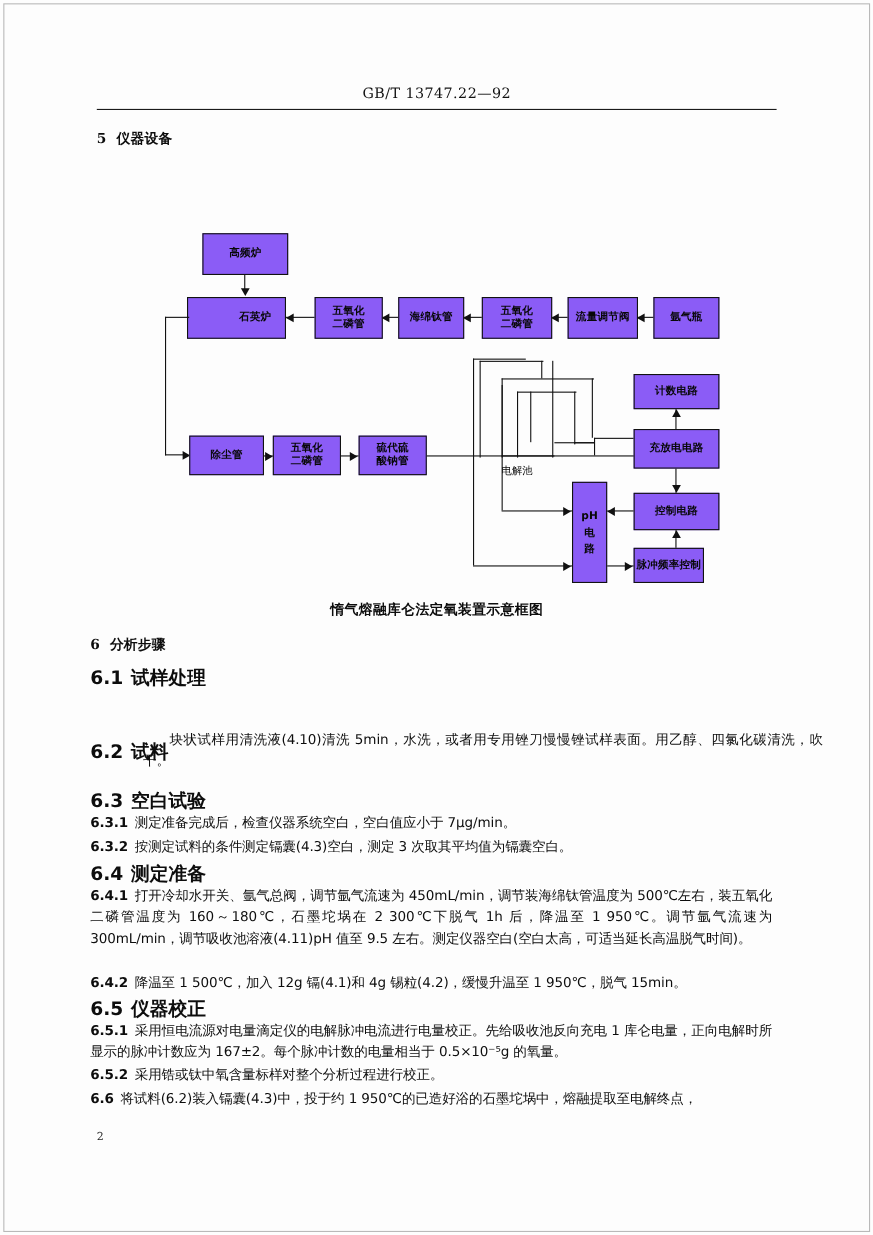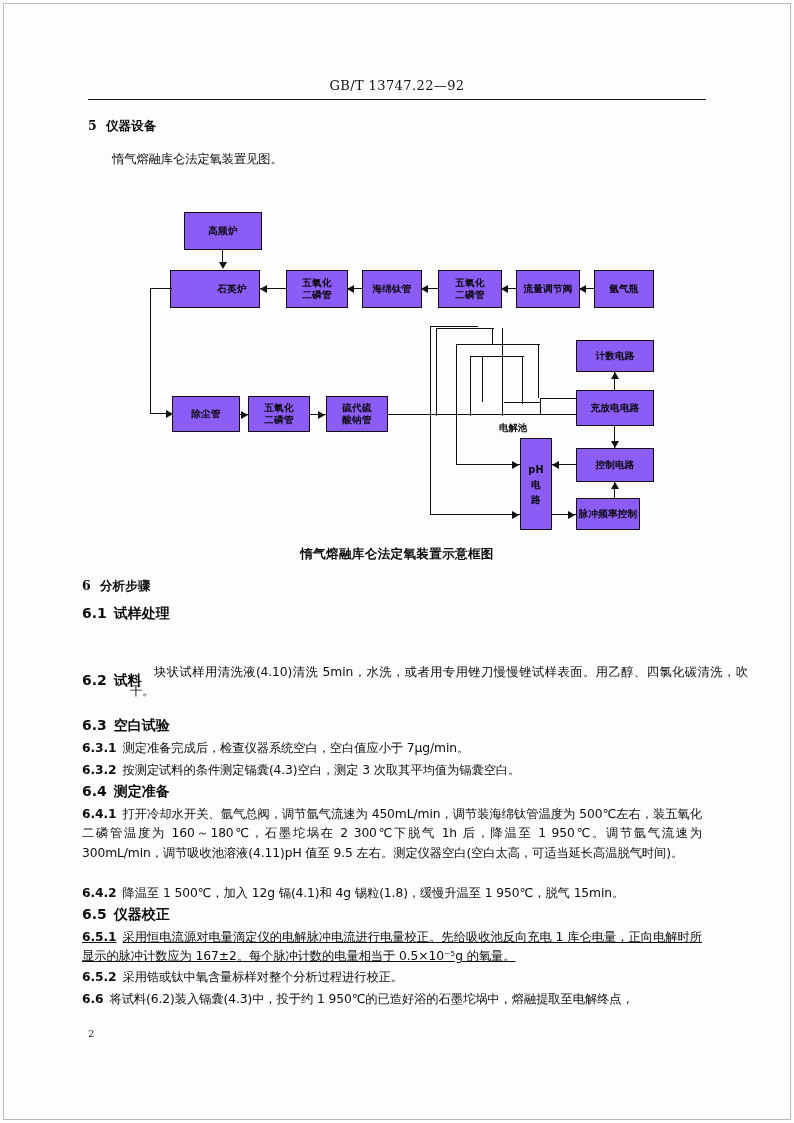--- a/index.html
+++ b/index.html
@@ -48,21 +48,21 @@
   .sec-head {
     position: absolute;
     font-size: 12.5px;
     font-weight: bold;
     letter-spacing: 0.2px;
     white-space: nowrap;
   }
   .sec-head .num { margin-right: 9px; font-family: "DejaVu Serif", serif; }
   .sub-head {
     position: absolute;
-    font-size: 14px;
+    font-size: 17px;
     font-weight: bold;
     white-space: nowrap;
   }
   .sub-head .num { margin-right: 7px; font-weight: bold; }
   .para {
     position: absolute;
     font-size: 12.3px;
     line-height: 19.4px;
     text-align: justify;
     letter-spacing: -0.1px;
@@ -112,24 +112,23 @@
   }
   .dg-line {
     position: absolute;
     background: #111;
   }
   .dg-h { height: 1.4px; }
   .dg-v { width: 1.4px; }
   .dg-label {
     position: absolute;
     font-size: 9.4px;
-    font-weight: bold;
+    font-weight: normal;
     white-space: nowrap;
     color: #080808;
-    margin-left: 43px;
   }
   .arrow {
     position: absolute;
     width: 0; height: 0;
   }
   .arrow-l { border-top: 4px solid transparent; border-bottom: 4px solid transparent; border-right: 7px solid #111; }
   .arrow-r { border-top: 4px solid transparent; border-bottom: 4px solid transparent; border-left: 7px solid #111; }
   .arrow-d { border-left: 4px solid transparent; border-right: 4px solid transparent; border-top: 7px solid #111; }
   .arrow-u { border-left: 4px solid transparent; border-right: 4px solid transparent; border-bottom: 7px solid #111; }
   .cell-art { position: absolute; }
@@ -139,23 +138,20 @@
 <body>
 
 <div class="page">
   <div class="page-border"></div>
 
   <div class="header-std">GB/T 13747.22—92</div>
   <div class="header-rule"></div>
 
   <div class="sec-head" style="left:88px; top:118px;">
     <span class="num">5</span><span>仪器设备</span>
-  </div>
-  <div class="para" style="left:88px; top:150px; width:612px;">
-    <span class="indent" style="display:inline-block; text-indent:24px;">惰气熔融库仑法定氧装置见图。</span>
   </div>
 
   <div class="diagram">
 
     <div class="dg-box" style="left:44px; top:12px; width:78px; height:38px;">高频炉</div>
 
     <div class="dg-line dg-v" style="left:82px; top:50px; height:16px;"></div>
     <div class="arrow arrow-d" style="left:79px; top:62px;"></div>
 
     <div class="dg-box" style="left:30px; top:70px; width:90px; height:38px;padding-left:34px;">石英炉</div>
@@ -281,27 +277,27 @@
     <span class="num">6.3.2</span><span>按测定试料的条件测定镉囊(4.3)空白，测定 3 次取其平均值为镉囊空白。</span>
   </div>
 
   <div class="sub-head" style="left:82px; top:783px;">
     <span class="num">6.4</span><span>测定准备</span>
   </div>
   <div class="para" style="left:82px; top:805px; width:620px;">
     <span class="num">6.4.1</span><span>打开冷却水开关、氩气总阀，调节氩气流速为 450mL/min，调节装海绵钛管温度为 500℃左右，装五氧化二磷管温度为 160～180℃，石墨坨埚在 2 300℃下脱气 1h 后，降温至 1 950℃。调节氩气流速为 300mL/min，调节吸收池溶液(4.11)pH 值至 9.5 左右。测定仪器空白(空白太高，可适当延长高温脱气时间)。</span>
   </div>
   <div class="para" style="left:82px; top:884px; width:620px;">
-    <span class="num">6.4.2</span><span>降温至 1 500℃，加入 12g 镉(4.1)和 4g 锡粒(1.8)，缓慢升温至 1 950℃，脱气 15min。</span>
+    <span class="num">6.4.2</span><span>降温至 1 500℃，加入 12g 镉(4.1)和 4g 锡粒(4.2)，缓慢升温至 1 950℃，脱气 15min。</span>
   </div>
 
   <div class="sub-head" style="left:82px; top:906px;">
     <span class="num">6.5</span><span>仪器校正</span>
   </div>
-  <div class="para" style="left:82px; top:928px; width:620px;text-decoration:underline;">
+  <div class="para" style="left:82px; top:928px; width:620px;">
     <span class="num">6.5.1</span><span>采用恒电流源对电量滴定仪的电解脉冲电流进行电量校正。先给吸收池反向充电 1 库仑电量，正向电解时所显示的脉冲计数应为 167±2。每个脉冲计数的电量相当于 0.5×10⁻⁵g 的氧量。</span>
   </div>
   <div class="para" style="left:82px; top:968px; width:620px;">
     <span class="num">6.5.2</span><span>采用锆或钛中氧含量标样对整个分析过程进行校正。</span>
   </div>
   <div class="para" style="left:82px; top:990px; width:620px;">
     <span class="num">6.6</span><span>将试料(6.2)装入镉囊(4.3)中，投于约 1 950℃的已造好浴的石墨坨埚中，熔融提取至电解终点，</span>
   </div>
 
   <div class="folio">2</div>

